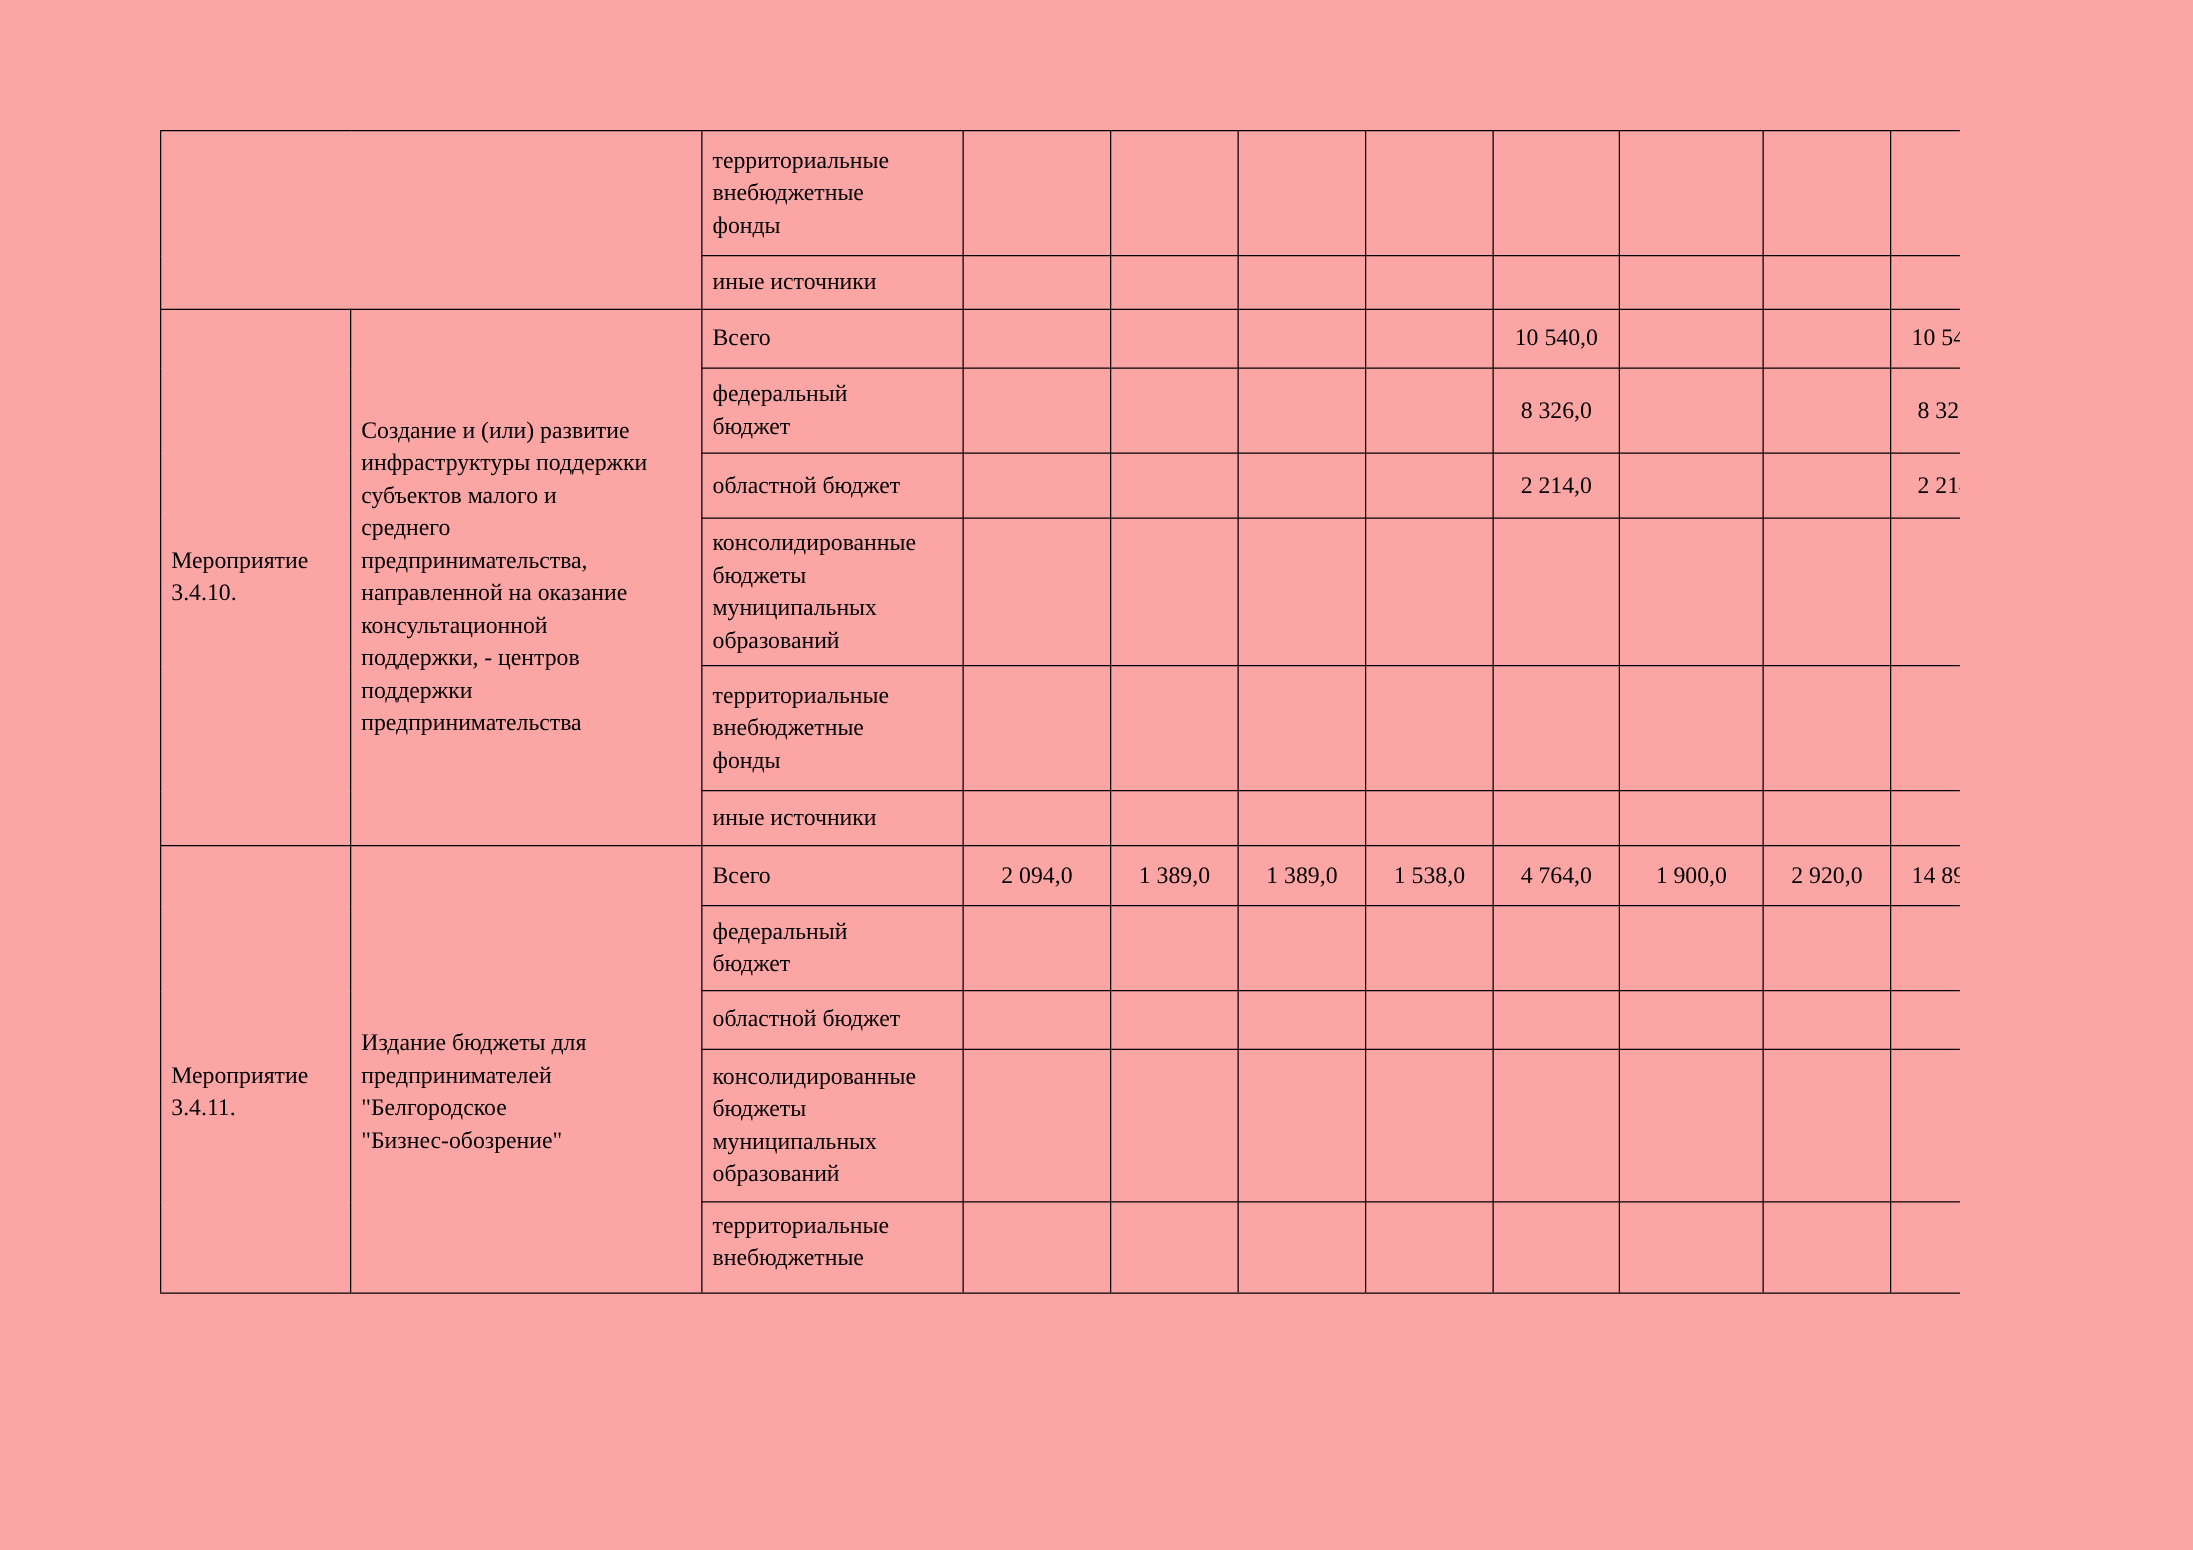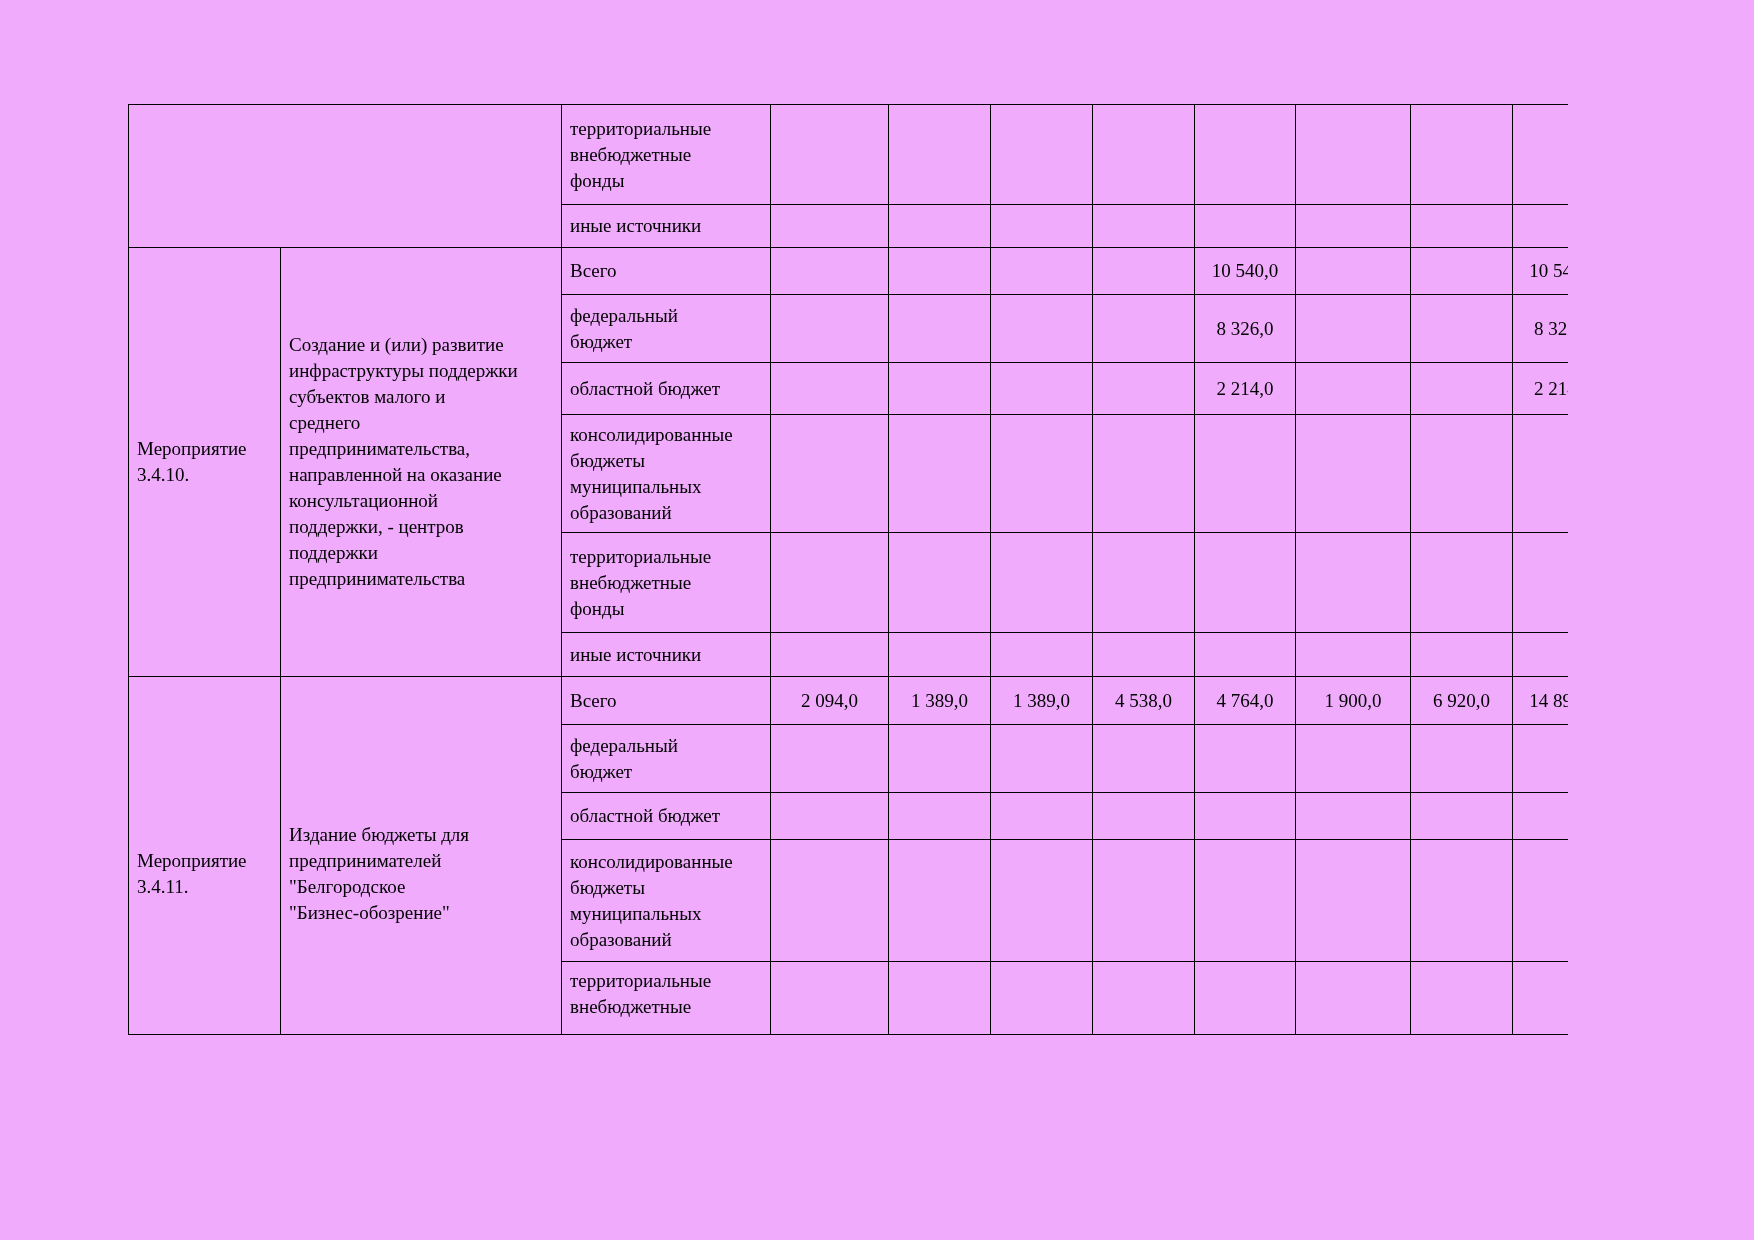--- a/index.html
+++ b/index.html
@@ -1,21 +1,21 @@
 <!DOCTYPE html>
 <html><head>
 <meta charset="utf-8">
 <style>
   * { box-sizing: border-box; }
   html, body { margin: 0; padding: 0; background: #ffffff; }
   .page {
     position: relative;
     width: 1754px;
     height: 1240px;
-    background: #f0abfc;
+    background: #fca5a5;
     overflow: hidden;
     font-family: "Liberation Serif", serif;
     font-size: 19px;
     line-height: 26px;
     color: #000000;
   }
   
   .table-clip {
     position: absolute;
     left: 128px;
@@ -187,24 +187,24 @@
           <td class="idc" rowspan="5">Мероприятие
 3.4.11.</td>
           <td class="desc" rowspan="5">Издание бюджеты для
 предпринимателей
 "Белгородское
 "Бизнес-обозрение"</td>
           <td class="src">Всего</td>
           <td class="num">2 094,0</td>
           <td class="num">1 389,0</td>
           <td class="num">1 389,0</td>
-          <td class="num">4 538,0</td>
+          <td class="num">1 538,0</td>
           <td class="num">4 764,0</td>
           <td class="num">1 900,0</td>
-          <td class="num">6 920,0</td>
+          <td class="num">2 920,0</td>
           <td class="num">14 894,0</td>
         </tr>
         <tr style="height:68px">
           <td class="src">федеральный
 бюджет</td>
           <td class="num"></td>
           <td class="num"></td>
           <td class="num"></td>
           <td class="num"></td>
           <td class="num"></td>

